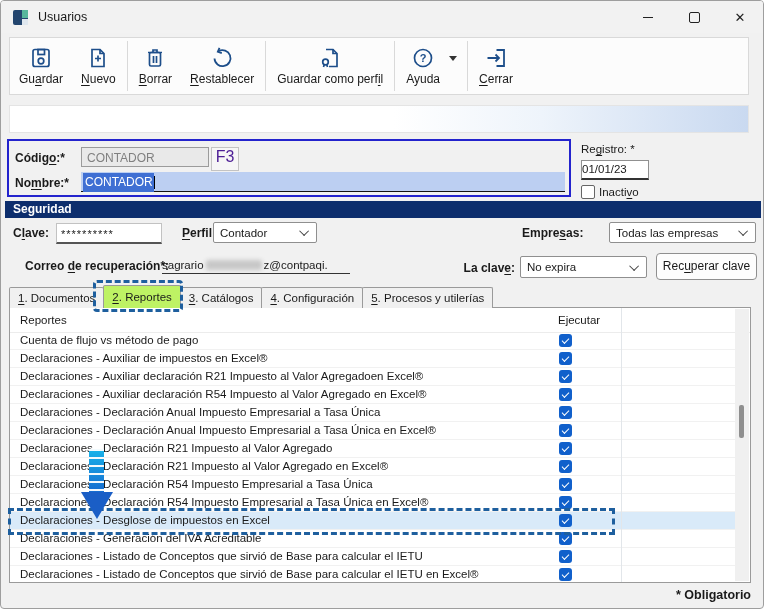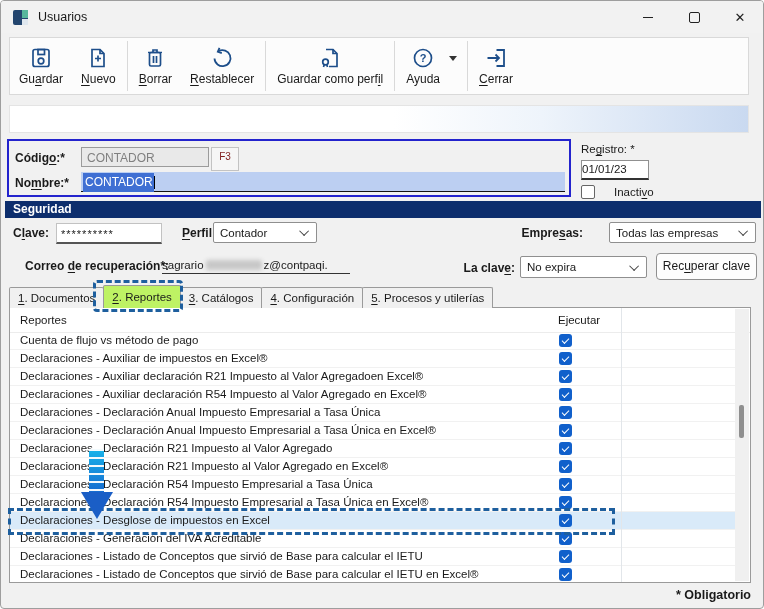--- a/index.html
+++ b/index.html
@@ -40,41 +40,41 @@
   .ayuda-group{display:flex;align-items:center;}
   .dd-arrow{width:0;height:0;border-left:4px solid transparent;border-right:4px solid transparent;border-top:5px solid #333;margin:0 8px 16px 0;}
   svg.ticon{display:block;}
   
   .gradient-band{position:absolute;left:8px;top:104px;width:740px;height:28px;background:linear-gradient(to right,#ffffff 0%,#ffffff 52%,#eef4fb 72%,#c9d9f0 100%);border:1px solid #e4e4e4;box-sizing:border-box;}
   
   .id-box{position:absolute;left:6px;top:138px;width:564px;height:58px;border:2px solid var(--blue-border);box-sizing:border-box;}
   .id-box .lbl{position:absolute;font-size:12px;font-weight:bold;}
   .codigo-lbl{left:6px;top:10px;}
   .codigo-input{position:absolute;left:72px;top:6px;width:128px;height:20px;background:#e9e9e9;border:1px solid #9b9b9b;color:#808080;font-size:12px;line-height:20px;padding-left:5px;box-sizing:border-box;}
-  .f3-chip{position:absolute;left:202px;top:6px;width:28px;height:24px;border:1px solid #c3c3c3;color:#7f1d1d;font-size:10px;text-align:center;line-height:18px;box-sizing:border-box;background:#f6f6f6;}
+  .f3-chip{position:absolute;left:202px;top:6px;width:28px;height:24px;border:1px solid #c3c3c3;color:#4c1d95;font-size:16px;text-align:center;line-height:18px;box-sizing:border-box;background:#f6f6f6;}
   .nombre-lbl{left:6px;top:35px;}
   .nombre-input{position:absolute;left:72px;top:31px;width:484px;height:20px;background:var(--sel-field);border-bottom:1px solid #111;font-size:12px;line-height:20px;padding-left:2px;box-sizing:border-box;white-space:nowrap;}
   .nombre-sel{background:var(--sel-blue);color:#fff;padding:2px 1px 3px 2px;}
   .caret{display:inline-block;width:1px;height:13px;background:#000;vertical-align:middle;}
   
   .registro-lbl{position:absolute;left:580px;top:142px;font-size:11.5px;}
   .registro-input{position:absolute;left:580px;top:159px;width:66px;height:17px;background:#fff;border:1px solid #909090;border-bottom:2px solid #333;font-size:11.5px;line-height:17px;padding-left:0;box-sizing:content-box;}
-  .inactivo-row{position:absolute;left:580px;top:184px;display:flex;align-items:center;gap:19px;}
+  .inactivo-row{position:absolute;left:580px;top:184px;display:flex;align-items:center;gap:4px;}
   .cb-empty{width:12px;height:12px;background:#fff;border:1px solid #666;border-radius:2px;}
   .inactivo-lbl{font-size:11.5px;}
   
   .seguridad-bar{position:absolute;left:4px;top:200px;width:756px;height:17px;background:var(--navy);color:#fff;font-size:12px;font-weight:bold;line-height:17px;padding-left:8px;box-sizing:border-box;}
   .sec-lbl{position:absolute;font-size:12px;font-weight:bold;}
   .clave-lbl{left:12px;top:225px;}
   .pw-input{position:absolute;left:55px;top:222px;width:100px;height:18px;background:#fff;border:1px solid #c2c2c2;border-bottom:2px solid #555;font-size:11px;line-height:20px;padding-left:4px;letter-spacing:1px;box-sizing:content-box;}
   .perfil-lbl{left:181px;top:225px;}
   .select{position:absolute;background:#fff;border:1px solid #8f8f8f;border-radius:2px;font-size:11.5px;display:flex;align-items:center;padding-left:6px;box-sizing:border-box;}
   .select .chev{margin-left:auto;margin-right:7px;width:6px;height:6px;border-left:1px solid #444;border-bottom:1px solid #444;transform:rotate(-45deg) translateY(-2px);}
   .perfil-select{left:212px;top:221px;width:104px;height:21px;}
-  .empresas-lbl{left:498px;top:225px;width:84px;text-align:right;}
+  .empresas-lbl{left:521px;top:225px;width:84px;}
   .empresas-select{left:608px;top:221px;width:147px;height:21px;}
   .correo-lbl{left:24px;top:258px;}
   .correo-value{position:absolute;left:161px;top:255px;width:188px;height:18px;border-bottom:1px solid #333;font-size:11.5px;display:flex;align-items:center;box-sizing:border-box;}
   .blur-chunk{display:inline-block;width:56px;height:10px;background:#c7c7c7;filter:blur(2px);border-radius:2px;margin:0 2px;}
   .laclave-lbl{left:450px;top:260px;width:64px;text-align:right;}
   .laclave-select{left:519px;top:255px;width:127px;height:22px;}
   .recuperar-btn{position:absolute;left:655px;top:252px;width:101px;height:27px;background:#fdfdfd;border:1px solid #8f8f8f;border-radius:4px;font-size:12px;text-align:center;line-height:25px;box-sizing:border-box;}
   
   .tabs{position:absolute;left:8px;top:284px;height:23px;display:flex;align-items:flex-end;z-index:2;}
   .tab{height:21px;padding:0 8px;font-size:11.5px;line-height:21px;background:#f0f0f0;border:1px solid #9a9a9a;border-bottom:none;border-radius:2px 2px 0 0;margin-right:-1px;box-sizing:border-box;white-space:nowrap;}

